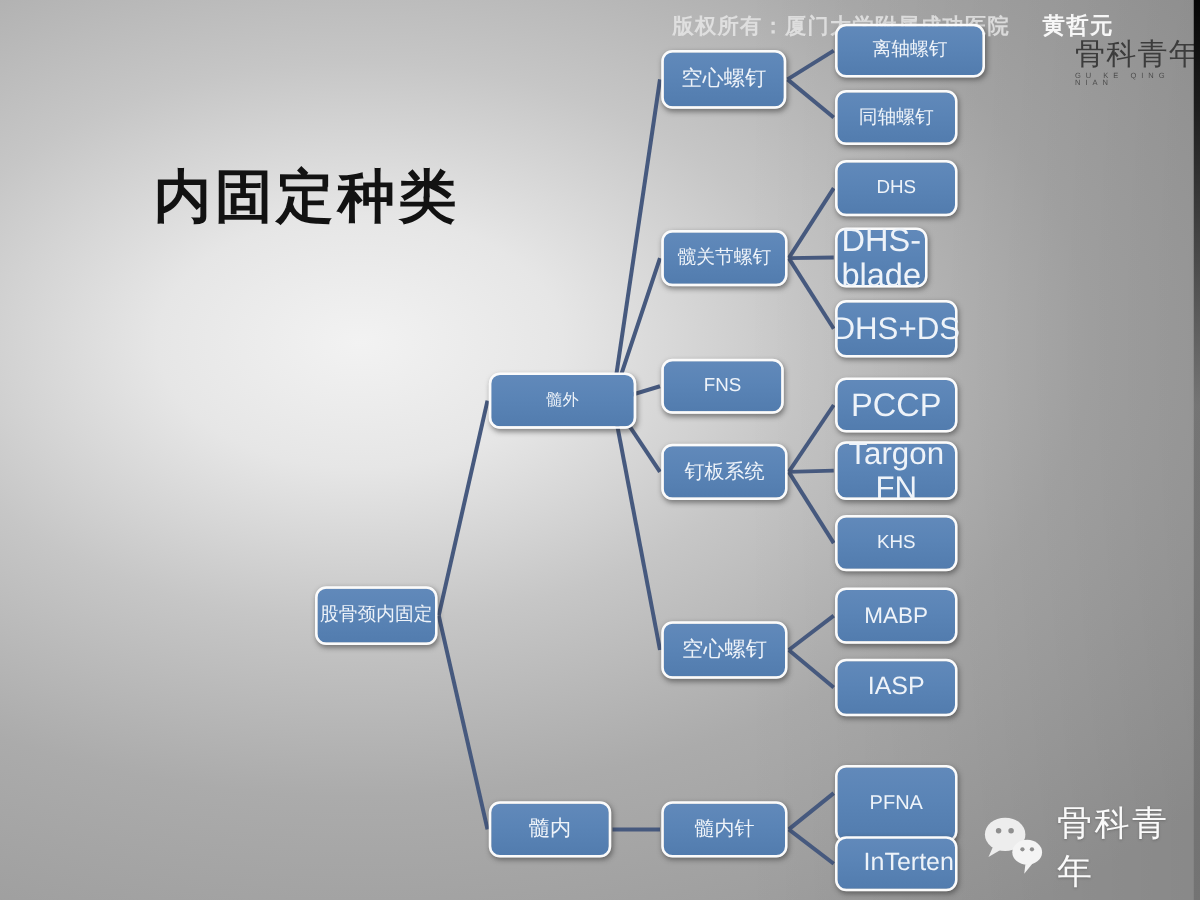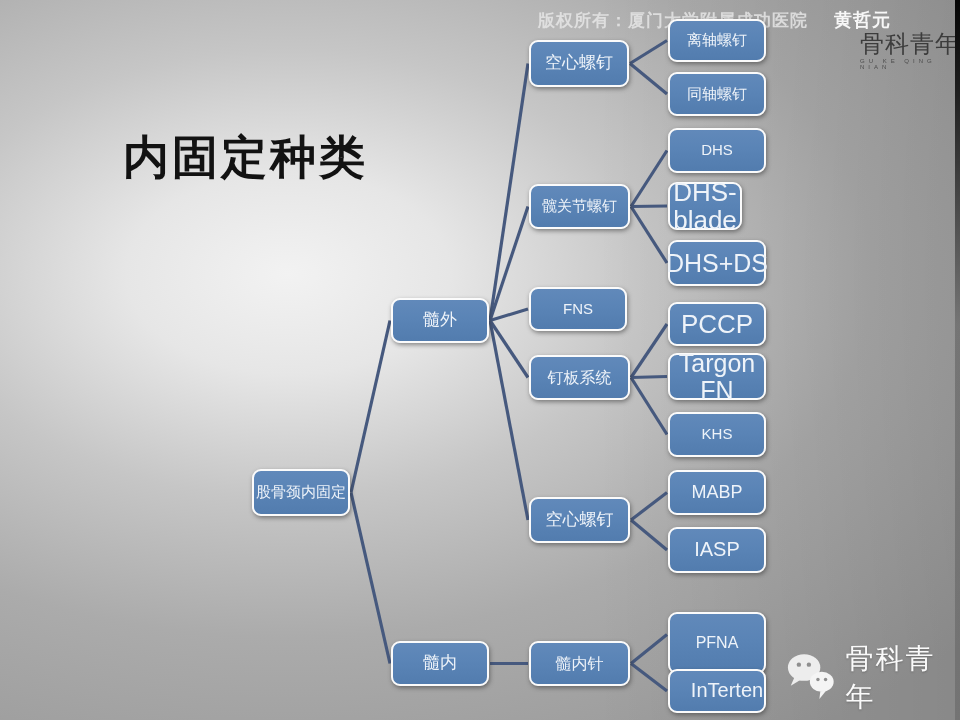--- a/index.html
+++ b/index.html
@@ -77,29 +77,29 @@
       <line x1="631" y1="377.5" x2="667" y2="434.5" stroke="#46597e" stroke-width="3.2"></line>
       <line x1="631" y1="520" x2="667" y2="492.5" stroke="#46597e" stroke-width="3.2"></line>
       <line x1="631" y1="520" x2="667" y2="550" stroke="#46597e" stroke-width="3.2"></line>
       <line x1="490" y1="663.5" x2="528" y2="663.5" stroke="#46597e" stroke-width="3.2"></line>
       <line x1="631" y1="663.5" x2="667" y2="634.5" stroke="#46597e" stroke-width="3.2"></line>
       <line x1="631" y1="663.5" x2="667" y2="691" stroke="#46597e" stroke-width="3.2"></line>
     </svg>
 
   <div class="nodes" id="nodes">
       <div class="node" style="left: 252px; top: 469px; width: 98px; height: 47px; font-size: 15px;">股骨颈内固定</div>
-      <div class="node" style="left: 391px; top: 298px; width: 98px; height: 45px; font-size: 17px;">髓外</div>
+      <div class="node" style="left: 391px; top: 298px; width: 118px; height: 45px; font-size: 13px;">髓外</div>
       <div class="node" style="left: 391px; top: 641px; width: 98px; height: 45px; font-size: 17px;">髓内</div>
       <div class="node" style="left: 529px; top: 40px; width: 100px; height: 47px; font-size: 17px;">空心螺钉</div>
       <div class="node" style="left: 529px; top: 184px; width: 101px; height: 45px; font-size: 15px;">髋关节螺钉</div>
       <div class="node" style="left: 529px; top: 287px; width: 98px; height: 44px; font-size: 15px;">FNS</div>
       <div class="node" style="left: 529px; top: 355px; width: 101px; height: 45px; font-size: 16px;">钉板系统</div>
       <div class="node" style="left: 529px; top: 497px; width: 101px; height: 46px; font-size: 17px;">空心螺钉</div>
       <div class="node" style="left: 529px; top: 641px; width: 101px; height: 45px; font-size: 16px;">髓内针</div>
-      <div class="node" style="left: 668px; top: 19px; width: 98px; height: 43px; font-size: 15px;">离轴螺钉</div>
+      <div class="node" style="left: 668px; top: 19px; width: 120px; height: 43px; font-size: 15px;">离轴螺钉</div>
       <div class="node" style="left: 668px; top: 72px; width: 98px; height: 44px; font-size: 15px;">同轴螺钉</div>
       <div class="node" style="left: 668px; top: 128px; width: 98px; height: 45px; font-size: 15px;">DHS</div>
       <div class="node" style="left: 668px; top: 182px; width: 74px; height: 48px; font-size: 26px;">DHS-
 blade</div>
       <div class="node" style="left: 668px; top: 240px; width: 98px; height: 46px; font-size: 25px;">DHS+DS</div>
       <div class="node" style="left: 668px; top: 302px; width: 98px; height: 44px; font-size: 26px;">PCCP</div>
       <div class="node" style="left: 668px; top: 353px; width: 98px; height: 47px; font-size: 25px;">Targon
 FN</div>
       <div class="node" style="left: 668px; top: 412px; width: 98px; height: 45px; font-size: 15px;">KHS</div>
       <div class="node" style="left: 668px; top: 470px; width: 98px; height: 45px; font-size: 18px;">MABP</div>

